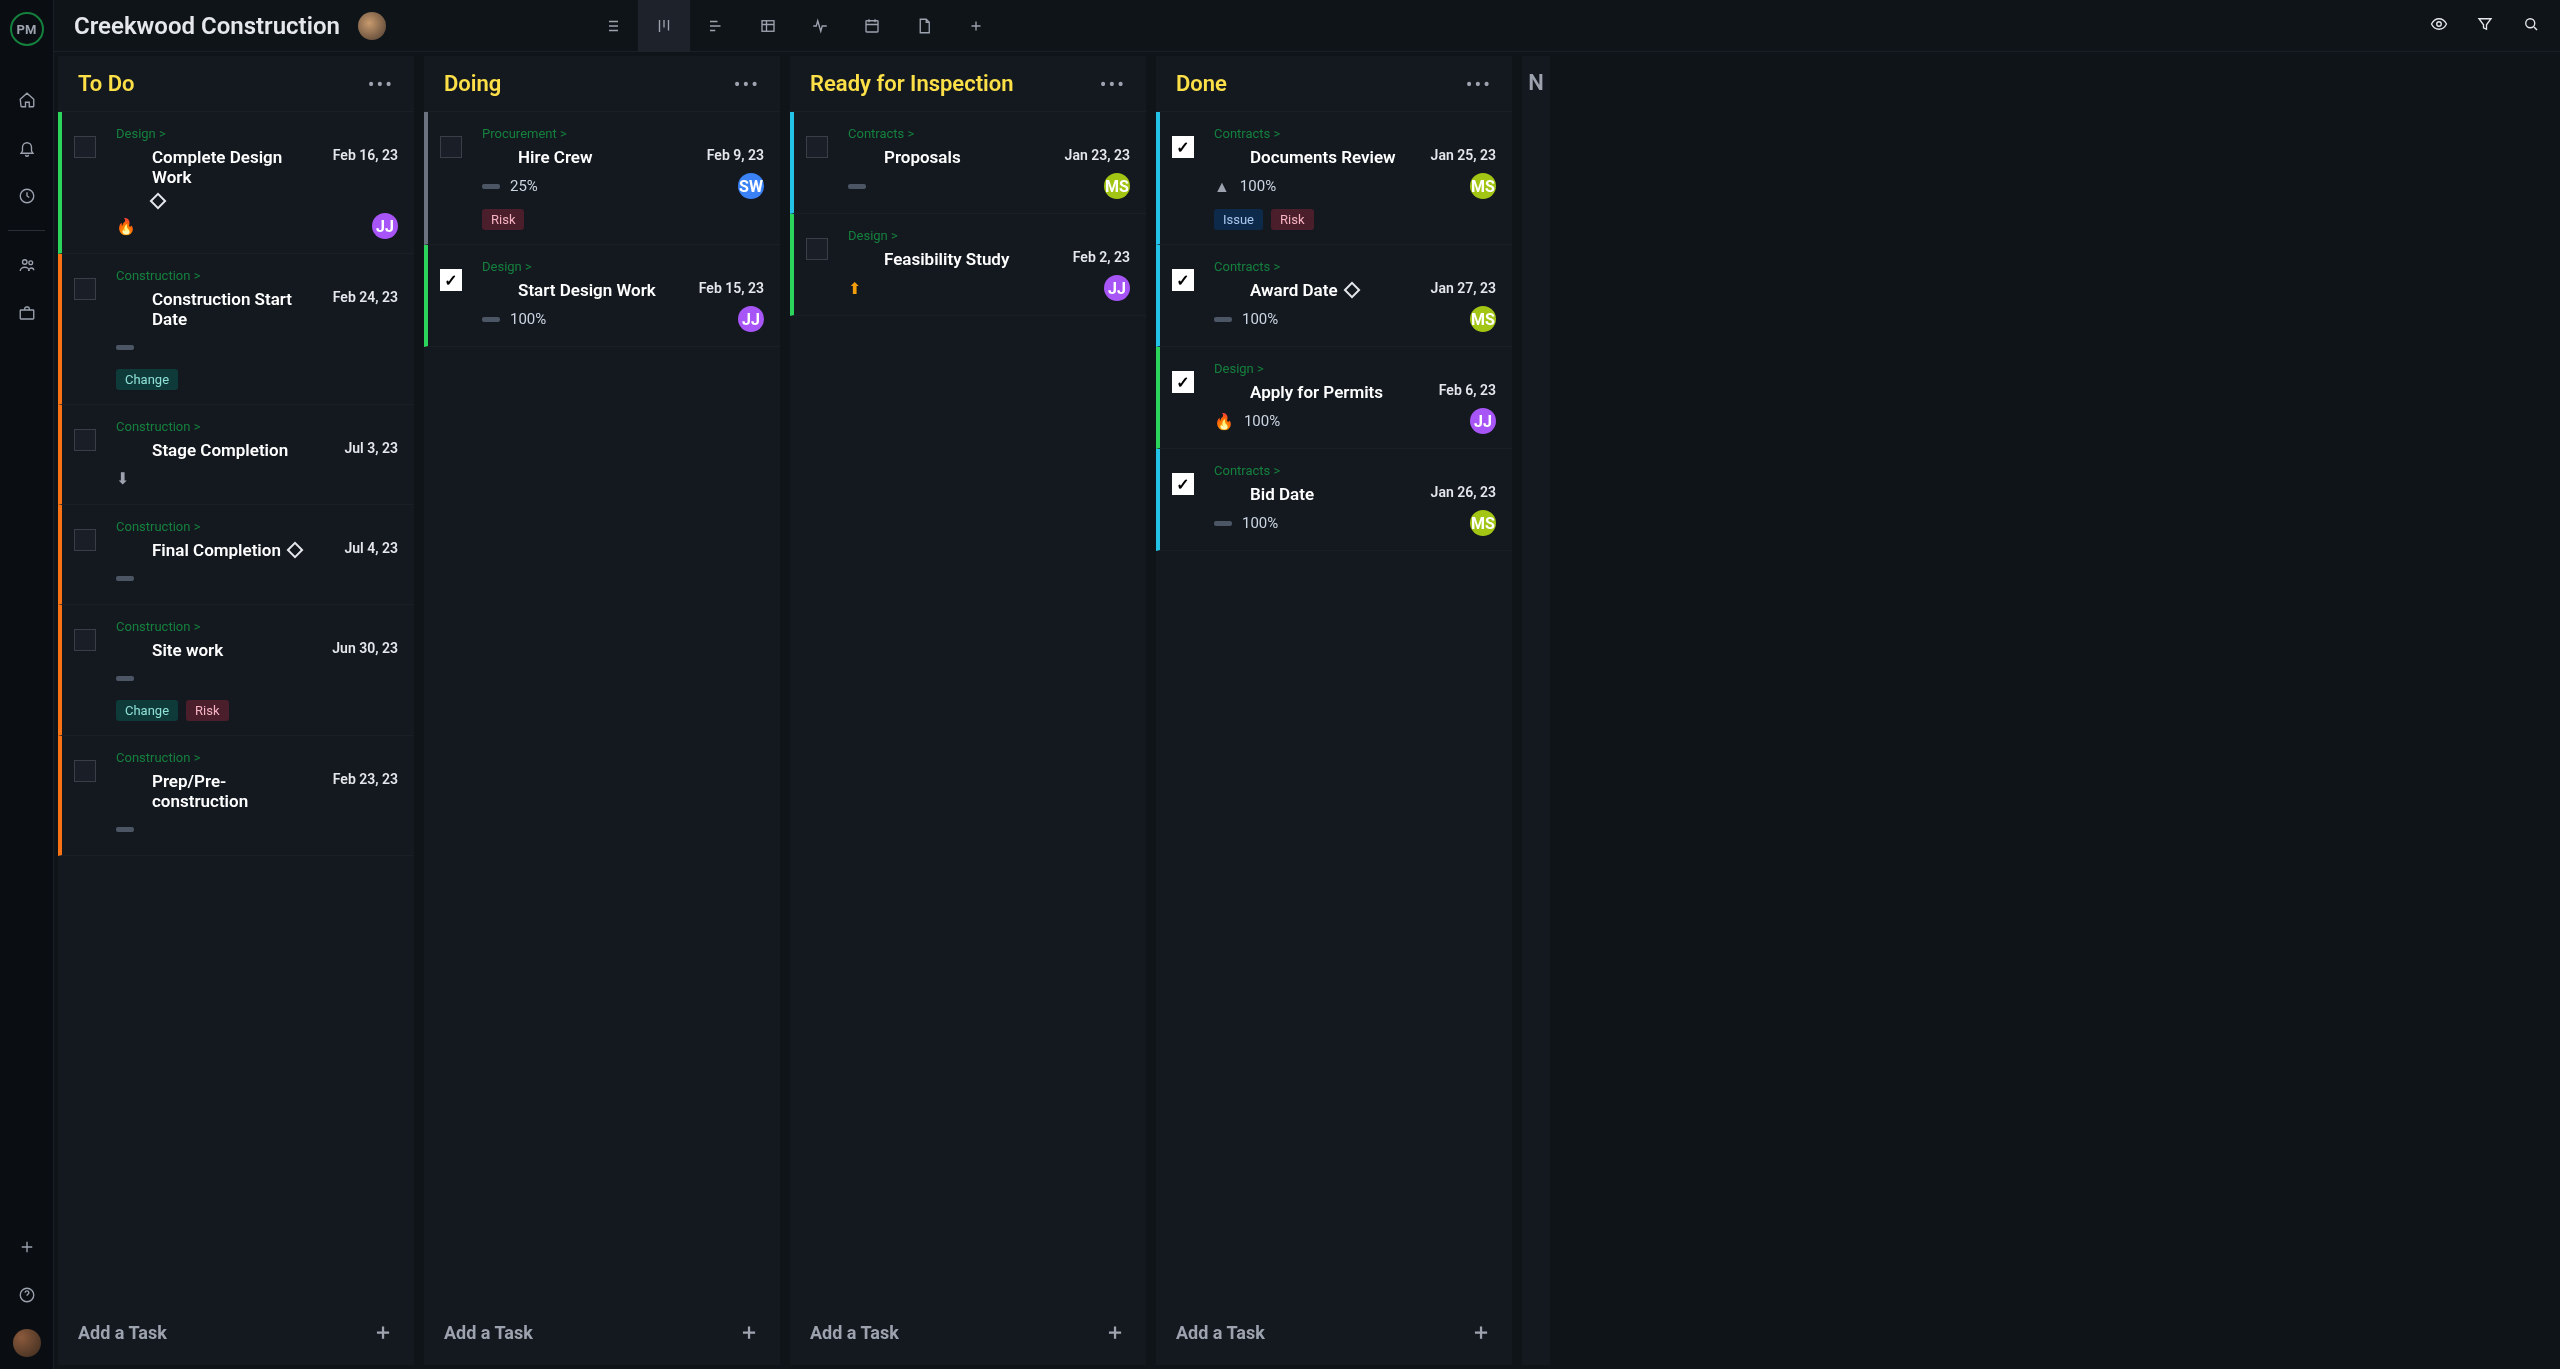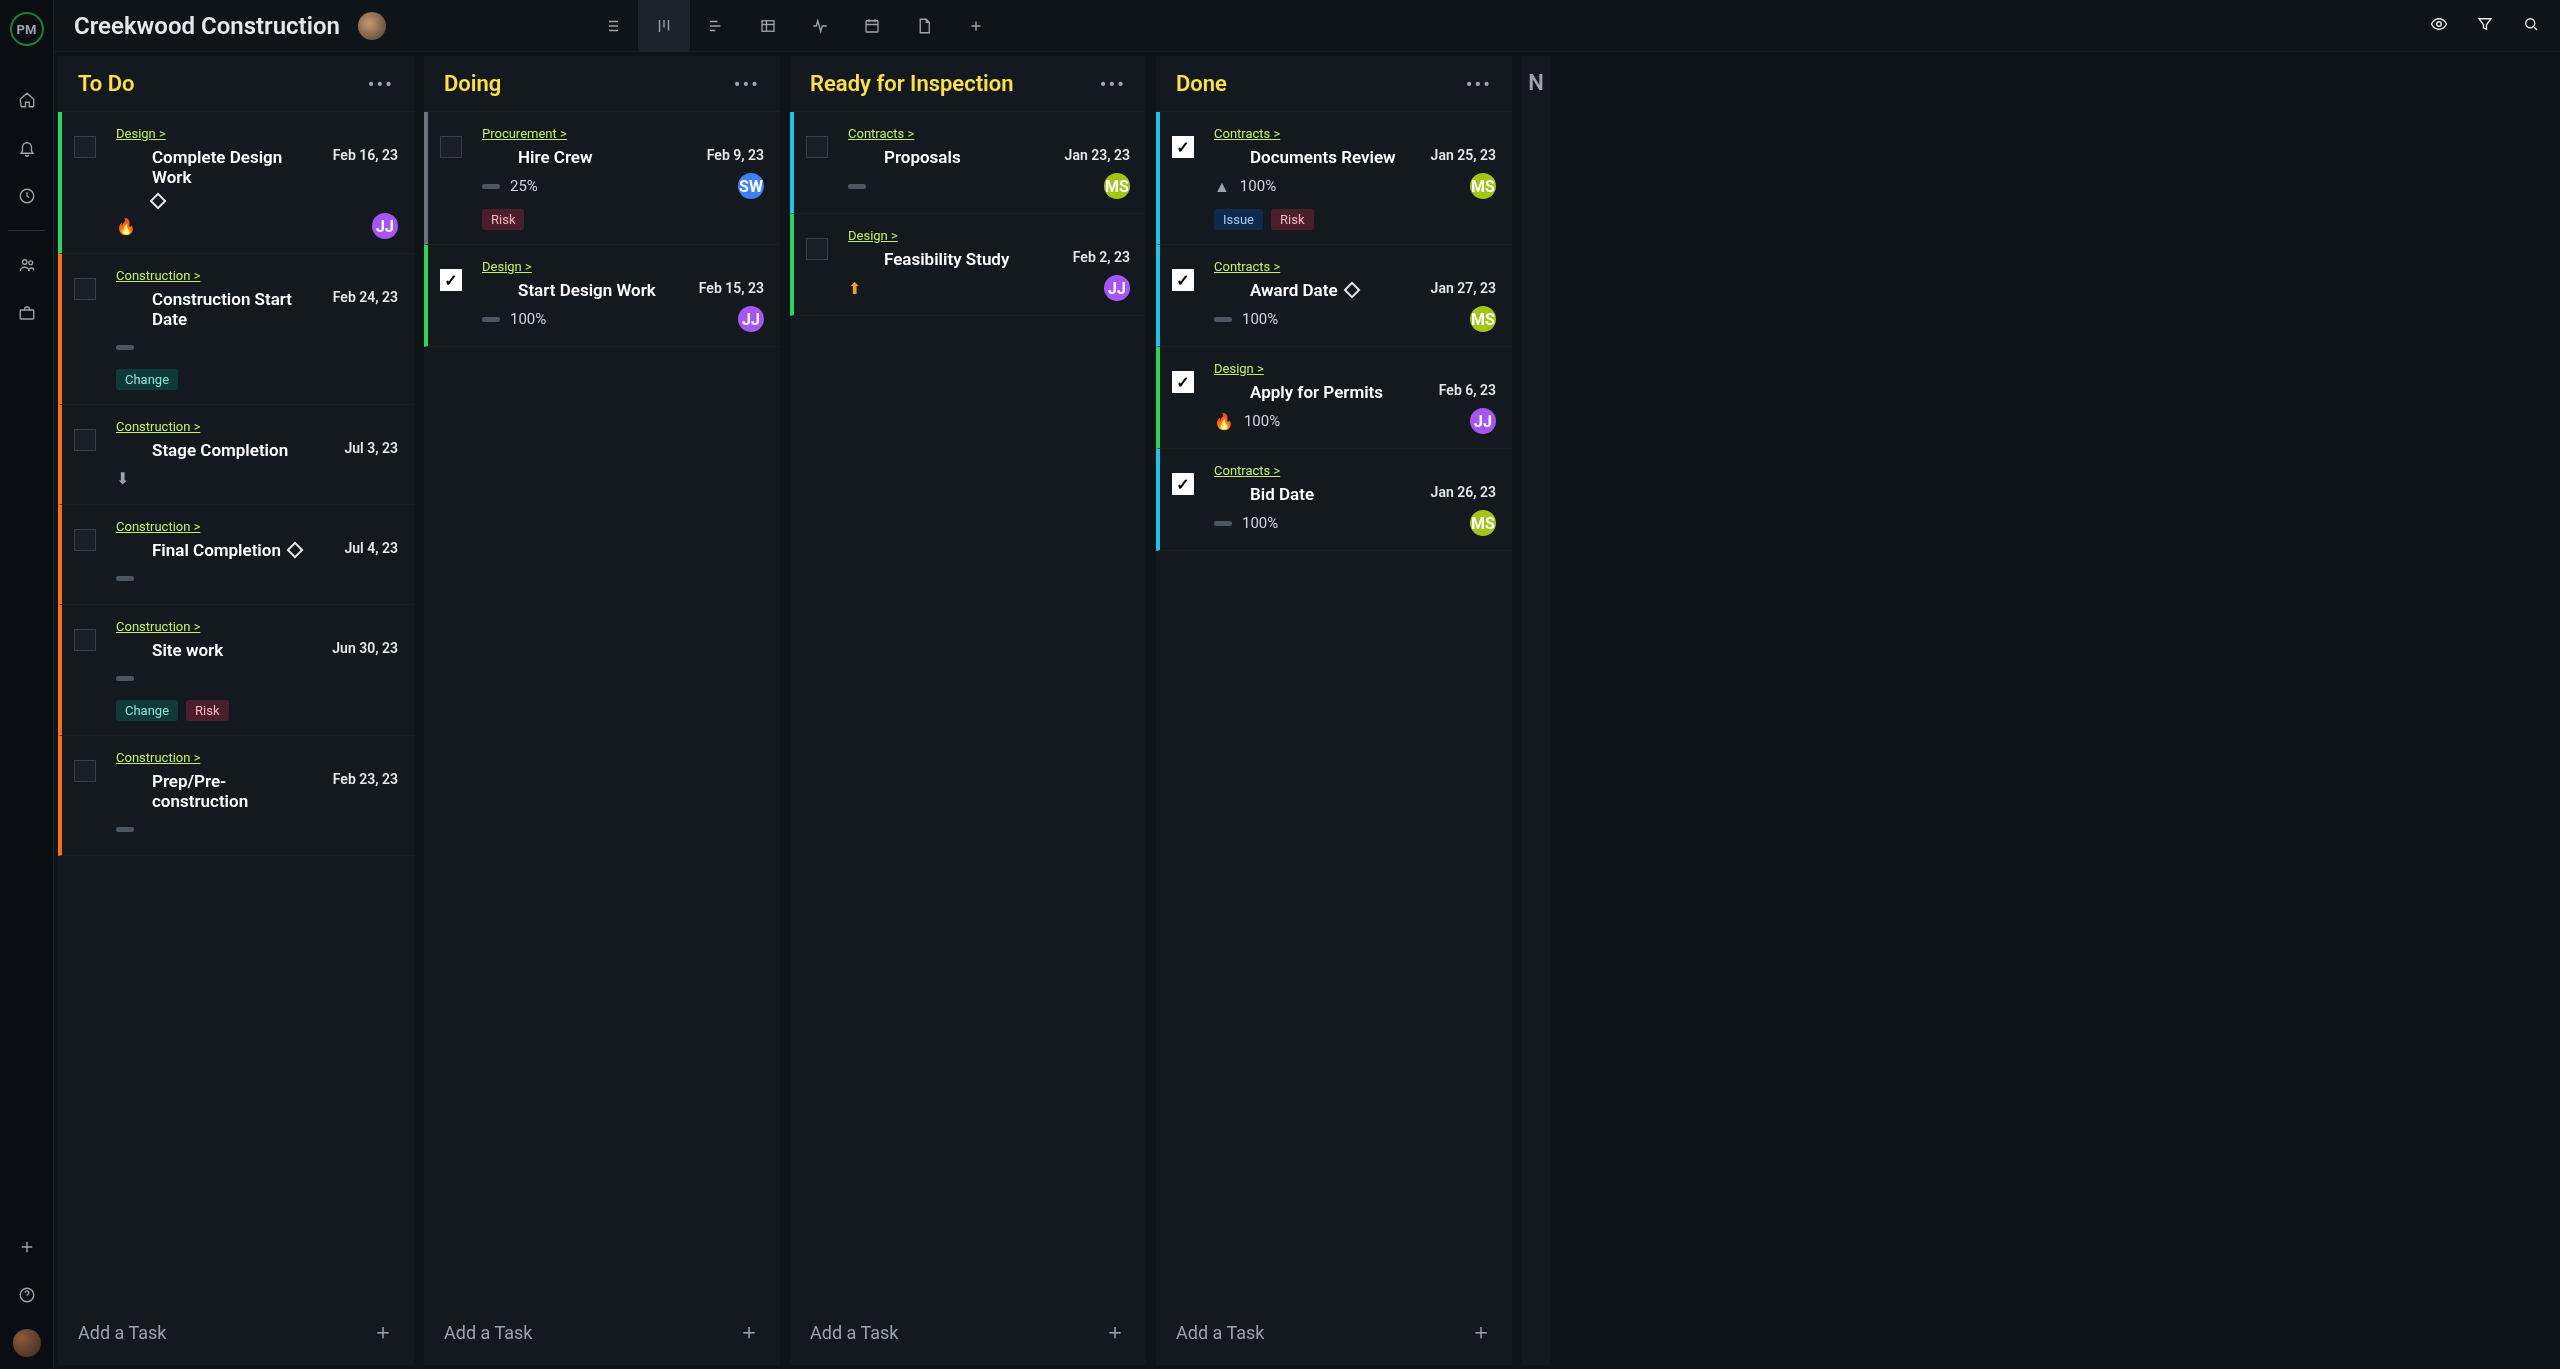--- a/index.html
+++ b/index.html
@@ -110,21 +110,21 @@
   .card .checkbox {
     position: absolute;
     left: 12px; top: 24px;
     width: 22px; height: 22px;
     border: 1px solid #3a3f47;
     background: #1a1f27;
     display: flex; align-items: center; justify-content: center;
     cursor: pointer;
   }
   .card .checkbox.checked { background: #fff; border-color: #fff; color: #000; font-weight: 900; }
-  .card .category { font-size: 13px; color: #bef264; margin-bottom: 6px; text-decoration: underline; }
+  .card .category { font-size: 13px; color: #15803d; margin-bottom: 6px; }
   .card .title-row { display: flex; align-items: flex-start; justify-content: space-between; gap: 12px; }
   .card .title { font-size: 17px; font-weight: 600; color: #fff; display: flex; align-items: center; gap: 8px; flex-wrap: wrap; margin-left: 36px; }
   .card .date { font-size: 14px; color: #e5e7eb; white-space: nowrap; font-weight: 600; }
   .card .meta-row { display: flex; align-items: center; justify-content: space-between; margin-top: 6px; min-height: 24px;}
   .card .progress { display: flex; align-items: center; gap: 10px; font-size: 15px; color: #cbd5e1; }
   .progress .bar { width: 18px; height: 5px; background: #4b5563; border-radius: 2px; }
   .avatar-chip {
     width: 26px; height: 26px; border-radius: 50%;
     display: flex; align-items: center; justify-content: center;
     font-size: 16px; font-weight: 700; color: #fff;
@@ -138,20 +138,21 @@
   .tag-issue  { background: #0e2a4a; color: #a8c8f0; }
   .diamond {
     display: inline-block; width: 12px; height: 12px;
     border: 2px solid #e5e7eb; transform: rotate(45deg);
   }
   .add-task {
     padding: 18px 20px;
     display: flex; align-items: center; justify-content: space-between;
     color: #9ca3af; font-size: 18px;
     cursor: pointer;
+    font-weight: bold;
   }
   .plus-icon { font-size: 22px; color: #9ca3af; }
   .column-partial {
     width: 28px; flex-shrink: 0;
     background: #141920;
     display: flex; align-items: flex-start; justify-content: center;
     padding-top: 14px;
     font-size: 22px; font-weight: 600; color: #9ca3af;
   }
   .icon-svg { width: 18px; height: 18px; stroke: currentColor; fill: none; stroke-width: 1.8; }

